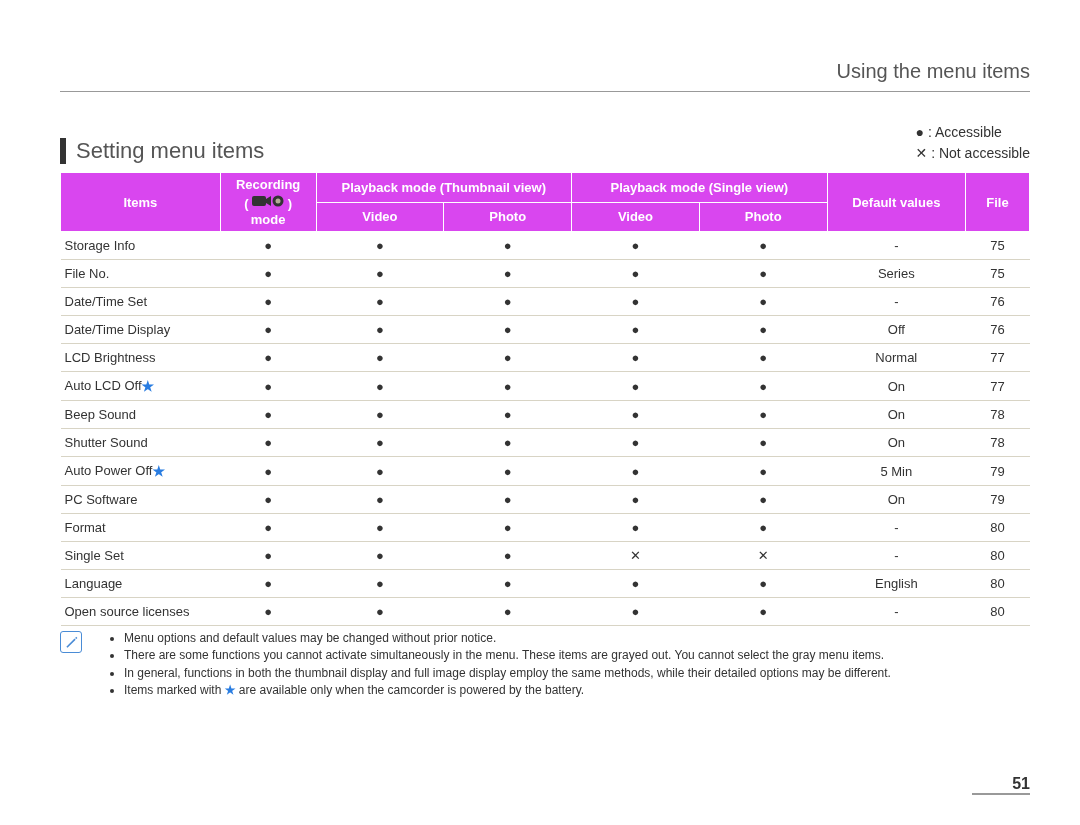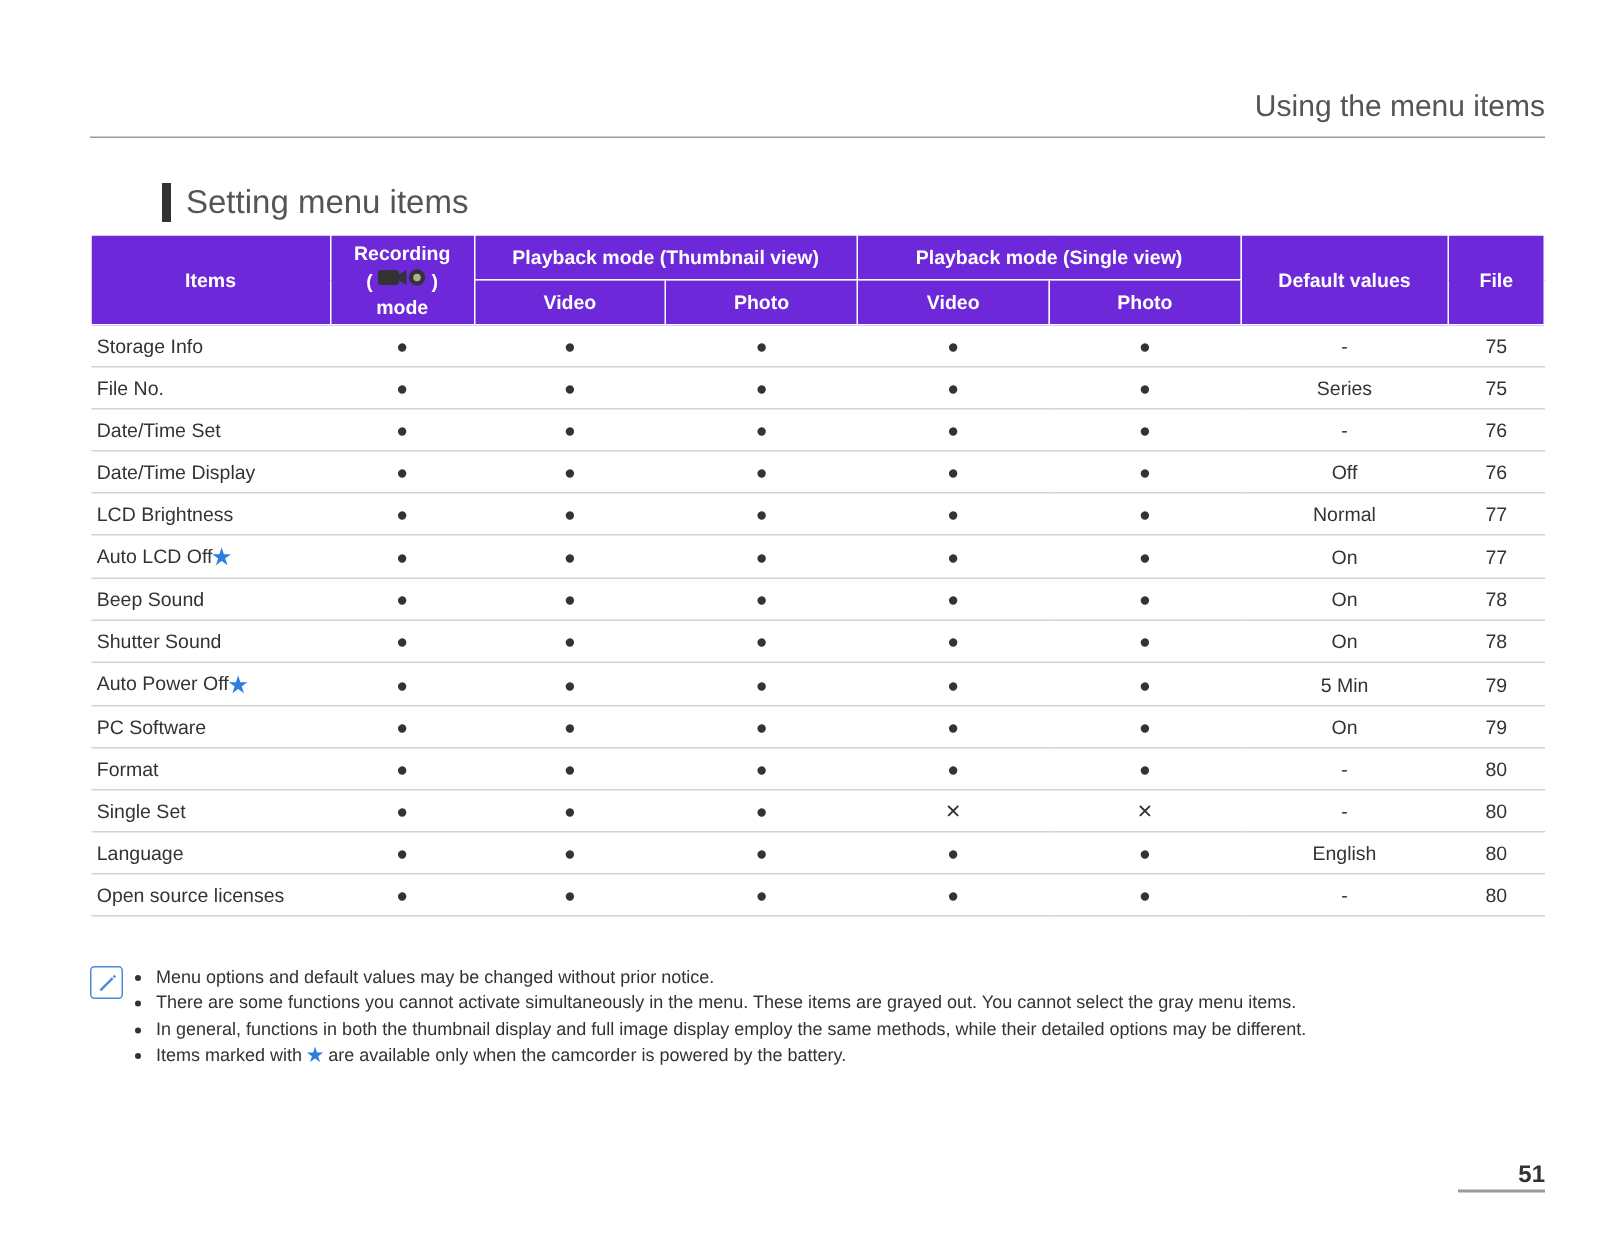--- a/index.html
+++ b/index.html
@@ -26,53 +26,52 @@
     justify-content: space-between;
     align-items: flex-end;
     margin-bottom: 8px;
   }
   .section-title {
     font-size: 22px;
     font-weight: 300;
     color: #555;
     border-left: 6px solid #333;
     padding-left: 10px;
-    margin-left: 48px;
   }
   .legend { font-size: 14px; color: #333; line-height: 1.5; }
   .legend-line { display: block; }
   table {
     width: 100%;
     border-collapse: collapse;
     font-size: 13px;
   }
   thead th {
-    background: #6d28d9;
+    background: #d946ef;
     color: #fff;
     font-weight: bold;
     padding: 4px 6px;
     border: 1px solid #fff;
     text-align: center;
     vertical-align: middle;
   }
   thead th.items-col { font-weight: bold; }
   .rec-icons { font-size: 16px; display:inline-block; margin-top:2px; }
   tbody td {
     border-bottom: 1px solid #d8d4c5;
     padding: 6px 4px;
     text-align: center;
     color: #333;
   }
   tbody td.item-name { text-align: left; white-space: nowrap; }
   .dot { font-size: 13px; }
   .star { color: #2a7de1; font-weight: bold; font-size: 14px; vertical-align: top; }
   .footnotes {
     display: flex;
-    margin-top: 32px;
-    gap: 4px;
+    margin-top: 4px;
+    gap: 24px;
     align-items: flex-start;
   }
   .note-icon {
     width: 22px; height: 22px;
     border: 1px solid #4a8cd6;
     border-radius: 3px;
     display: flex; align-items: center; justify-content: center;
     flex-shrink: 0;
     margin-top:1px;
   }
@@ -97,20 +96,24 @@
     padding-left:40px;
   }
 </style>
 </head>
 <body>
 
 <div class="page-title">Using the menu items</div>
 
 <div class="section-header">
   <div class="section-title">Setting menu items</div>
+  <div class="legend">
+    <span class="legend-line">● : Accessible</span>
+    <span class="legend-line">✕ : Not accessible</span>
+  </div>
 </div>
 
 <table>
   <colgroup>
     <col style="width:150px">
       <col style="width:90px">
     <col style="width:120px">
       <col style="width:120px">
     <col style="width:120px">
       <col style="width:120px">

